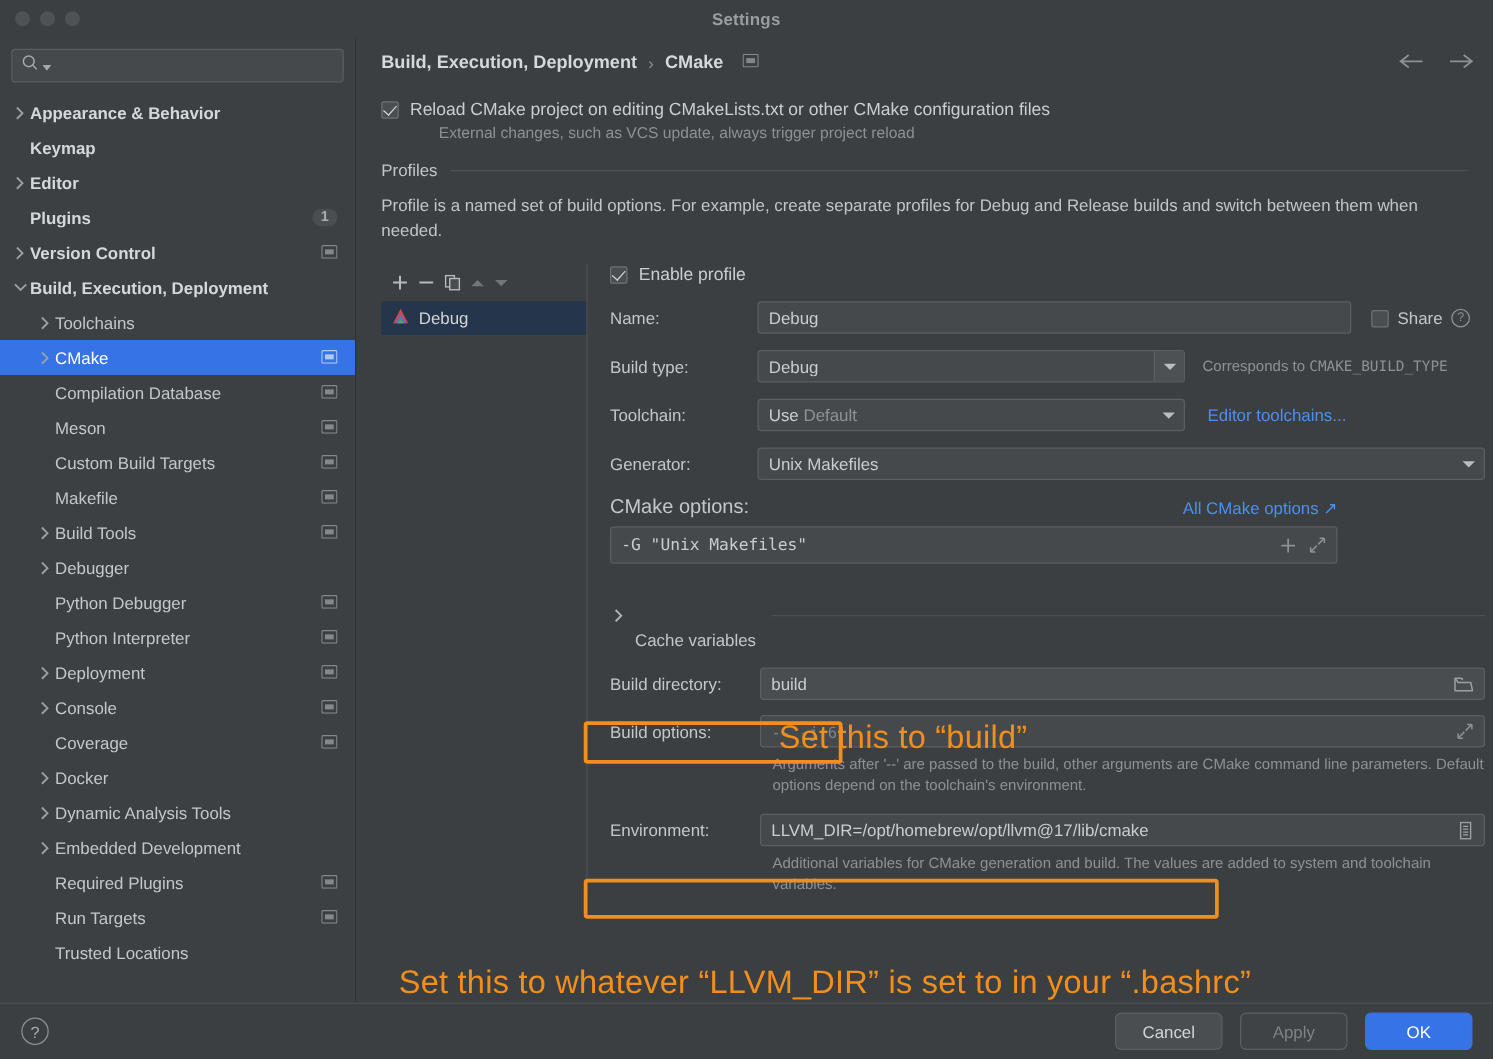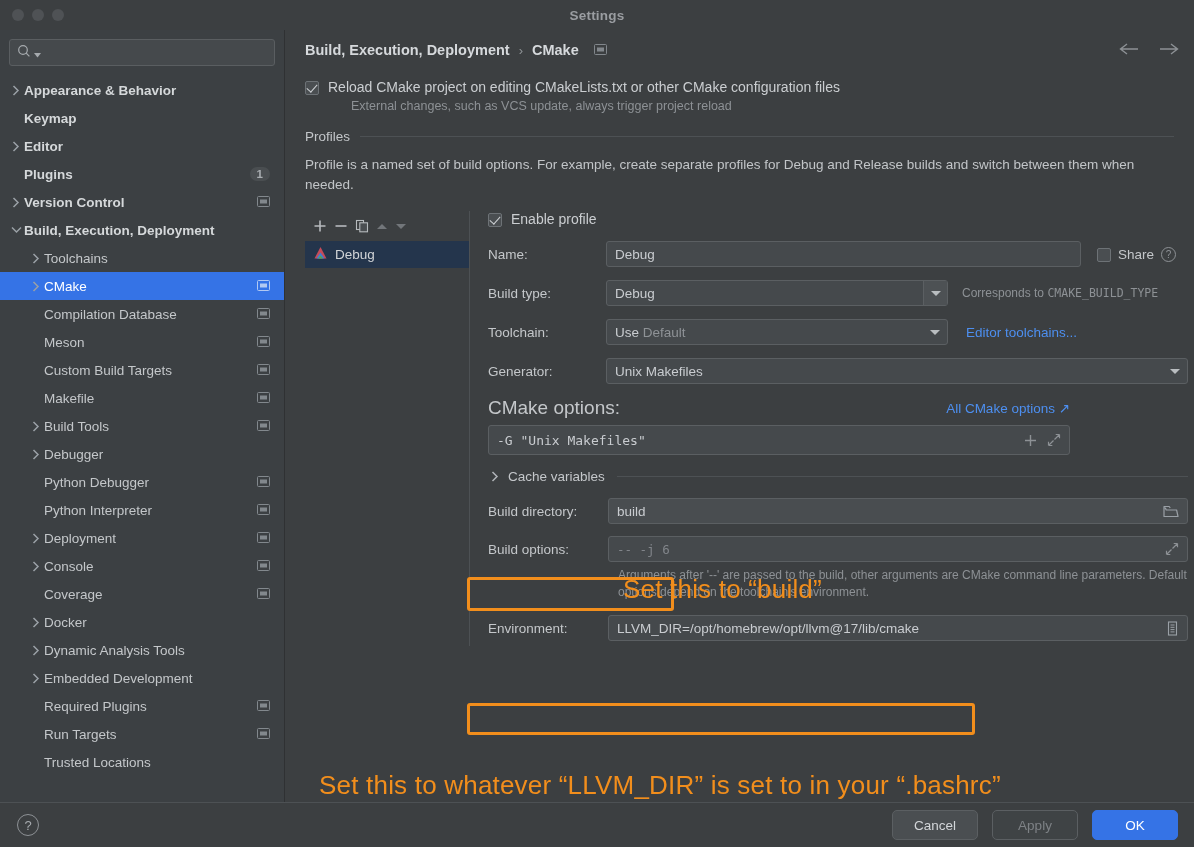--- a/index.html
+++ b/index.html
@@ -140,21 +140,21 @@
 
   .cmake-opts-head { display:flex; align-items:center; justify-content:space-between; margin-bottom:6px; }
   .optfield {
     height:30px; background:#45494c; border:1px solid #5b5f62; border-radius:3px;
     display:flex; align-items:center; padding:0 8px; gap:10px;
   }
   .optfield .txt { flex:1; font-family:"DejaVu Sans Mono", monospace; font-size:13px; color:#c9ccd0; }
   .icn { color:#8d9195; display:flex; align-items:center; }
 
   .cachevars-row { display:flex; align-items:center; gap:6px; margin-top:14px; position:relative; }
-  .cachevars-label { font-size:13.5px; color:#c4c7ca; }
+  .cachevars-label { font-size:13.5px; color:#c4c7ca;margin-top:40px; }
 
   .helptext { font-size:12px; color:#8d9195; line-height:17px; margin-left:130px; margin-top:5px; max-width:600px; }
 
   
   .annot {
     position:absolute; color:#f28e1c; font-size:26px; white-space:nowrap;
     pointer-events:none; letter-spacing:.2px;
   }
   .hl-box {
     position:absolute; border:3px solid #f28e1c; border-radius:3px; pointer-events:none;
@@ -555,21 +555,21 @@
             <div class="field combo" style="width:582px; padding:0 0 0 8px;">
               <span class="field-text">Unix Makefiles</span>
               <span class="combo-arrow flat">
                   <i class="tri"></i>
                 </span>
             </div>
           </div>
 
           <div style="width:582px; margin-bottom:8px;">
             <div class="cmake-opts-head">
-              <span style="font-size:19px;color:#c4c7ca;">CMake options:</span>
+              <span style="font-size:16px;color:#c4c7ca;">CMake options:</span>
               <span class="link">All CMake options ↗</span>
             </div>
             <div class="optfield">
               <span class="txt">-G "Unix Makefiles"</span>
               <span class="icn">
                 <svg width="13" height="13" viewBox="0 0 13 13">
                     <path d="M6.5 1 V12 M1 6.5 H12" stroke="#8d9195" stroke-width="1.4"></path>
                   </svg>
               </span>
               <span class="icn">
@@ -620,20 +620,21 @@
             <div class="field" style="width:580px; justify-content:space-between;">
               <span class="field-text">LLVM_DIR=/opt/homebrew/opt/llvm@17/lib/cmake</span>
               <span class="icn">
                 <svg width="13" height="15" viewBox="0 0 13 15">
                     <rect x="2.5" y="1" width="8" height="13" fill="none" stroke="#9aa0a6" stroke-width="1.1"></rect>
                     <path d="M4.5 4 H8.5 M4.5 6.3 H8.5 M4.5 8.6 H8.5 M4.5 10.9 H8.5" stroke="#9aa0a6" stroke-width="1"></path>
                   </svg>
               </span>
             </div>
           </div>
+          <div class="helptext" style="max-width:590px;">Additional variables for CMake generation and build. The values are added to system and toolchain variables.</div>
 
         </div>
       </div>
     </div>
 
     <div class="hl-box" style="left:182px; top:547px; width:207px; height:34px;"></div>
     <div class="annot" style="left:338px; top:544px;">Set this to “build”</div>
 
     <div class="hl-box" style="left:182px; top:673px; width:508px; height:32px;"></div>
     <div class="annot" style="left:34px; top:740px;">Set this to whatever “LLVM_DIR” is set to in your “.bashrc”</div>

